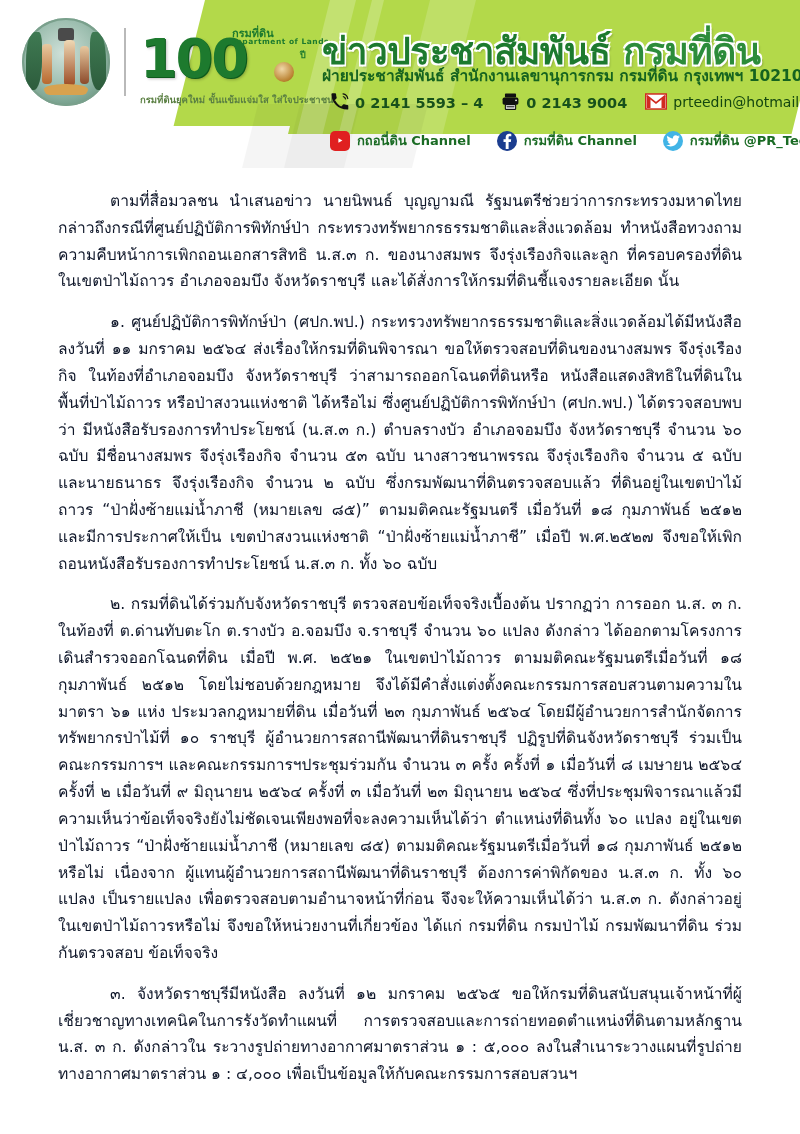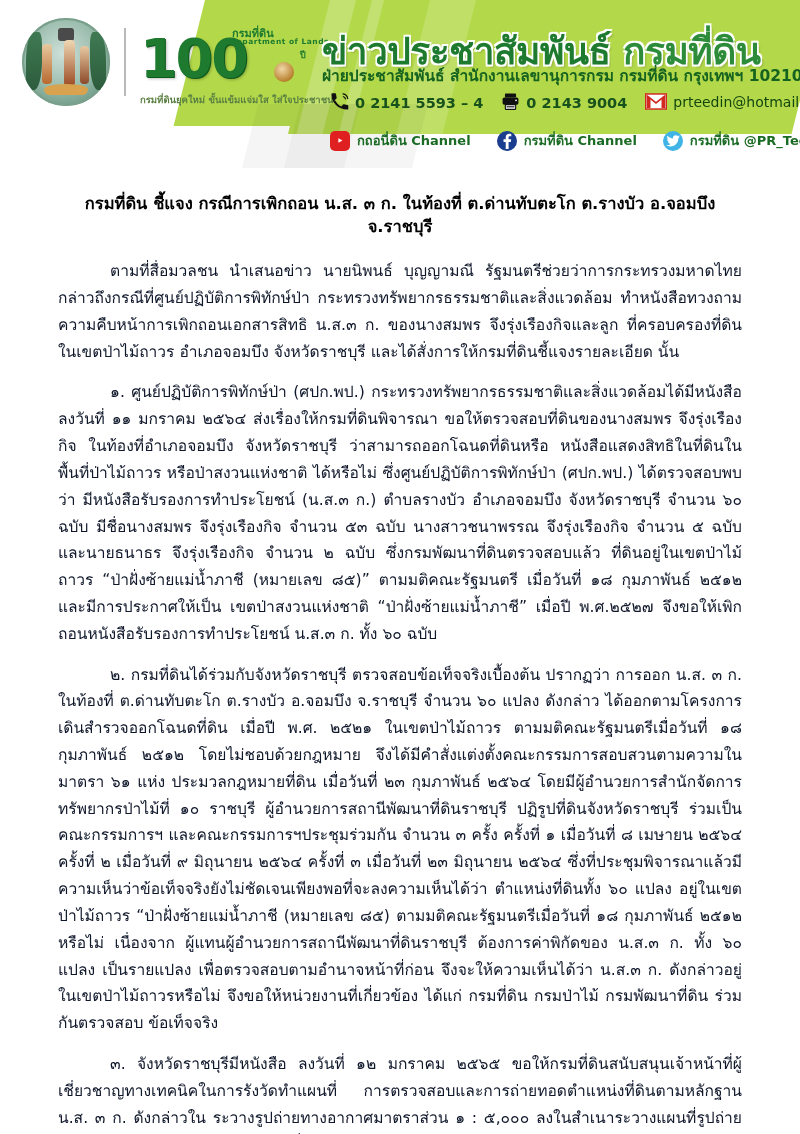--- a/index.html
+++ b/index.html
@@ -375,20 +375,19 @@
         <svg width="14" height="12" viewBox="0 0 16 14">
             <path d="M16 1.7c-.6.3-1.2.4-1.9.5.7-.4 1.2-1 1.4-1.8-.6.4-1.3.6-2.1.8C12.8.6 12 .2 11.1.2 9.3.2 7.9 1.6 7.9 3.4c0 .3 0 .5.1.7C5.3 4 3 2.8 1.5 1c-.3.5-.4 1-.4 1.6 0 1.1.6 2.1 1.4 2.7-.5 0-1-.2-1.4-.4 0 1.6 1.1 2.9 2.6 3.2-.3.1-.6.1-.9.1-.2 0-.4 0-.6-.1.4 1.3 1.6 2.2 3 2.3-1.1.9-2.5 1.4-4 1.4H0c1.5.9 3.2 1.5 5 1.5 6 0 9.3-5 9.3-9.3v-.4c.6-.5 1.2-1.1 1.7-1.9z" fill="#fff"></path>
           </svg>
       </span>
       <span>กรมที่ดิน @PR_Teedin</span>
     </div>
   </div>
 </div>
 
 <div class="doc">
-  <h1 class="doc-title">กรมที่ดิน ชี้แจง กรณีการเพิกถอน น.ส. ๓ ก. ในท้องที่ ต.ด่านทับตะโก ต.รางบัว อ.จอมบึง จ.ราชบุรี</h1>
 
   <p class="para gap-top">ตามที่สื่อมวลชน นำเสนอข่าว นายนิพนธ์ บุญญามณี รัฐมนตรีช่วยว่าการกระทรวงมหาดไทย กล่าวถึงกรณีที่ศูนย์ปฏิบัติการพิทักษ์ป่า กระทรวงทรัพยากรธรรมชาติและสิ่งแวดล้อม ทำหนังสือทวงถามความคืบหน้าการเพิกถอนเอกสารสิทธิ น.ส.๓ ก. ของนางสมพร จึงรุ่งเรืองกิจและลูก ที่ครอบครองที่ดินในเขตป่าไม้ถาวร อำเภอจอมบึง จังหวัดราชบุรี และได้สั่งการให้กรมที่ดินชี้แจงรายละเอียด นั้น</p>
   <p class="para gap-small">๑. ศูนย์ปฏิบัติการพิทักษ์ป่า (ศปก.พป.) กระทรวงทรัพยากรธรรมชาติและสิ่งแวดล้อมได้มีหนังสือ ลงวันที่ ๑๑ มกราคม ๒๕๖๔ ส่งเรื่องให้กรมที่ดินพิจารณา ขอให้ตรวจสอบที่ดินของนางสมพร จึงรุ่งเรืองกิจ ในท้องที่อำเภอจอมบึง จังหวัดราชบุรี ว่าสามารถออกโฉนดที่ดินหรือ หนังสือแสดงสิทธิในที่ดินในพื้นที่ป่าไม้ถาวร หรือป่าสงวนแห่งชาติ ได้หรือไม่ ซึ่งศูนย์ปฏิบัติการพิทักษ์ป่า (ศปก.พป.) ได้ตรวจสอบพบว่า มีหนังสือรับรองการทำประโยชน์ (น.ส.๓ ก.) ตำบลรางบัว อำเภอจอมบึง จังหวัดราชบุรี จำนวน ๖๐ ฉบับ มีชื่อนางสมพร จึงรุ่งเรืองกิจ จำนวน ๕๓ ฉบับ นางสาวชนาพรรณ จึงรุ่งเรืองกิจ จำนวน ๕ ฉบับ และนายธนาธร จึงรุ่งเรืองกิจ จำนวน ๒ ฉบับ ซึ่งกรมพัฒนาที่ดินตรวจสอบแล้ว ที่ดินอยู่ในเขตป่าไม้ถาวร “ป่าฝั่งซ้ายแม่น้ำภาชี (หมายเลข ๘๕)” ตามมติคณะรัฐมนตรี เมื่อวันที่ ๑๘ กุมภาพันธ์ ๒๕๑๒ และมีการประกาศให้เป็น เขตป่าสงวนแห่งชาติ “ป่าฝั่งซ้ายแม่น้ำภาชี” เมื่อปี พ.ศ.๒๕๒๗ จึงขอให้เพิกถอนหนังสือรับรองการทำประโยชน์ น.ส.๓ ก. ทั้ง ๖๐ ฉบับ</p>
   <p class="para gap-small">๒. กรมที่ดินได้ร่วมกับจังหวัดราชบุรี ตรวจสอบข้อเท็จจริงเบื้องต้น ปรากฏว่า การออก น.ส. ๓ ก. ในท้องที่ ต.ด่านทับตะโก ต.รางบัว อ.จอมบึง จ.ราชบุรี จำนวน ๖๐ แปลง ดังกล่าว ได้ออกตามโครงการเดินสำรวจออกโฉนดที่ดิน เมื่อปี พ.ศ. ๒๕๒๑ ในเขตป่าไม้ถาวร ตามมติคณะรัฐมนตรีเมื่อวันที่ ๑๘ กุมภาพันธ์ ๒๕๑๒ โดยไม่ชอบด้วยกฎหมาย จึงได้มีคำสั่งแต่งตั้งคณะกรรมการสอบสวนตามความในมาตรา ๖๑ แห่ง ประมวลกฎหมายที่ดิน เมื่อวันที่ ๒๓ กุมภาพันธ์ ๒๕๖๔ โดยมีผู้อำนวยการสำนักจัดการทรัพยากรป่าไม้ที่ ๑๐ ราชบุรี ผู้อำนวยการสถานีพัฒนาที่ดินราชบุรี ปฏิรูปที่ดินจังหวัดราชบุรี ร่วมเป็นคณะกรรมการฯ และคณะกรรมการฯประชุมร่วมกัน จำนวน ๓ ครั้ง ครั้งที่ ๑ เมื่อวันที่ ๘ เมษายน ๒๕๖๔ ครั้งที่ ๒ เมื่อวันที่ ๙ มิถุนายน ๒๕๖๔ ครั้งที่ ๓ เมื่อวันที่ ๒๓ มิถุนายน ๒๕๖๔ ซึ่งที่ประชุมพิจารณาแล้วมีความเห็นว่าข้อเท็จจริงยังไม่ชัดเจนเพียงพอที่จะลงความเห็นได้ว่า ตำแหน่งที่ดินทั้ง ๖๐ แปลง อยู่ในเขตป่าไม้ถาวร “ป่าฝั่งซ้ายแม่น้ำภาชี (หมายเลข ๘๕) ตามมติคณะรัฐมนตรีเมื่อวันที่ ๑๘ กุมภาพันธ์ ๒๕๑๒ หรือไม่ เนื่องจาก ผู้แทนผู้อำนวยการสถานีพัฒนาที่ดินราชบุรี ต้องการค่าพิกัดของ น.ส.๓ ก. ทั้ง ๖๐ แปลง เป็นรายแปลง เพื่อตรวจสอบตามอำนาจหน้าที่ก่อน จึงจะให้ความเห็นได้ว่า น.ส.๓ ก. ดังกล่าวอยู่ในเขตป่าไม้ถาวรหรือไม่ จึงขอให้หน่วยงานที่เกี่ยวข้อง ได้แก่ กรมที่ดิน กรมป่าไม้ กรมพัฒนาที่ดิน ร่วมกันตรวจสอบ ข้อเท็จจริง</p>
   <p class="para gap-small">๓. จังหวัดราชบุรีมีหนังสือ ลงวันที่ ๑๒ มกราคม ๒๕๖๕ ขอให้กรมที่ดินสนับสนุนเจ้าหน้าที่ผู้เชี่ยวชาญทางเทคนิคในการรังวัดทำแผนที่ การตรวจสอบและการถ่ายทอดตำแหน่งที่ดินตามหลักฐาน น.ส. ๓ ก. ดังกล่าวใน ระวางรูปถ่ายทางอากาศมาตราส่วน ๑ : ๕,๐๐๐ ลงในสำเนาระวางแผนที่รูปถ่ายทางอากาศมาตราส่วน ๑ : ๔,๐๐๐ เพื่อเป็นข้อมูลให้กับคณะกรรมการสอบสวนฯ</p>
 
 </div>
 
 </body></html>

